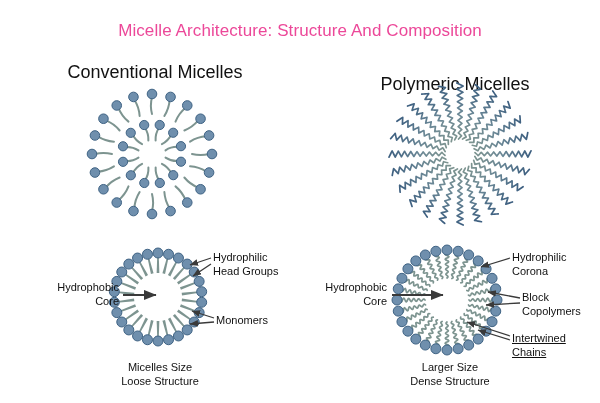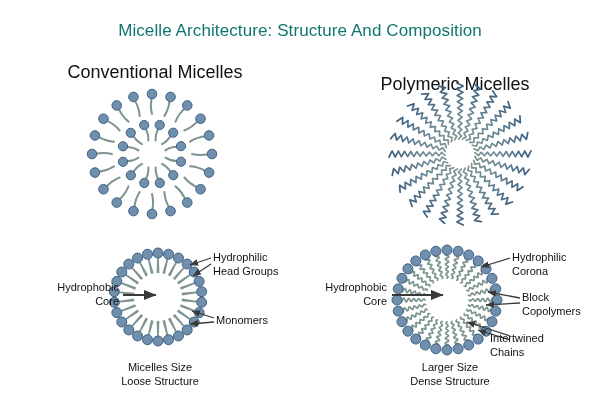--- a/index.html
+++ b/index.html
@@ -18,21 +18,21 @@
   }
   #title {
     position: absolute;
     top: 21px;
     left: 0;
     width: 600px;
     text-align: center;
     font-size: 17px;
     font-weight: 400;
     letter-spacing: 0.1px;
-    color: #0f766e;
+    color: #ec4899;
   }
   .section-head {
     position: absolute;
     top: 62px;
     font-size: 18px;
     text-align: center;
     width: 220px;
     color: #111111;
   }
   #head-left  { left: 45px; }
@@ -58,21 +58,21 @@
   .annot.c { text-align: center; }
 
   #an-hydrophobic-left  { left: 14px;  top: 281px; width: 105px; }
   #an-heads             { left: 213px; top: 251px; }
   #an-monomers          { left: 216px; top: 314px; }
   #an-caption-left      { left: 60px;  top: 361px; width: 200px; }
 
   #an-hydrophobic-right { left: 287px; top: 281px; width: 100px; }
   #an-corona            { left: 512px; top: 251px; }
   #an-block             { left: 522px; top: 291px; }
-  #an-intertwined       { left: 490px; top: 332px; }
+  #an-intertwined       { left: 512px; top: 332px; text-decoration: underline; }
   #an-caption-right     { left: 350px; top: 361px; width: 200px; }
 
   .ann-svg {
     position: absolute;
     left: 0;
     top: 0;
     width: 600px;
     height: 403px;
     pointer-events: none;
   }

